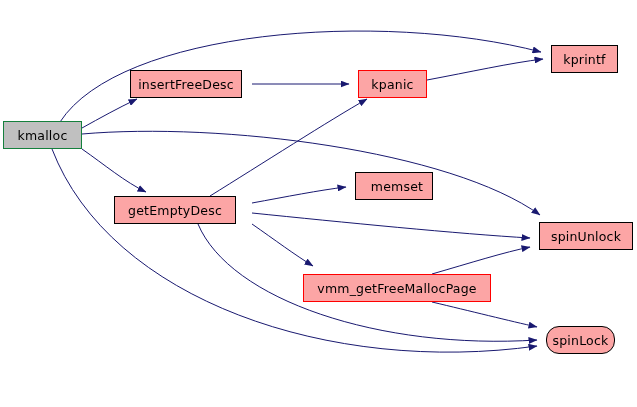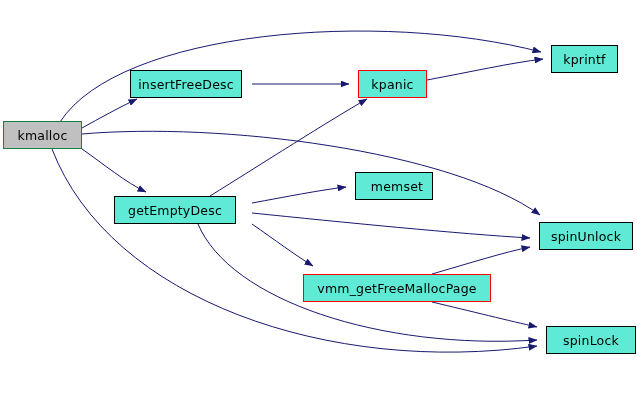--- a/index.html
+++ b/index.html
@@ -1,20 +1,20 @@
 <!DOCTYPE html>
 <html><head>
 <meta charset="utf-8">
 <style>
   html,body{margin:0;padding:0;background:#ffffff;}
   #canvas{position:relative;width:637px;height:407px;background:#ffffff;overflow:hidden;
           font-family:"DejaVu Sans","Liberation Sans",sans-serif;}
   svg.edges{position:absolute;left:0;top:0;width:637px;height:407px;}
   .node{position:absolute;box-sizing:border-box;display:flex;align-items:center;
-        justify-content:center;background:#5eead4;border:1px solid #000000;
+        justify-content:center;background:#fca5a5;border:1px solid #000000;
         font-size:12.5px;color:#000000;letter-spacing:0.2px;white-space:nowrap;}
   .node.current{background:#c0c0c0;border:1px solid #15803d;}
   .node.highlight{border:1px solid #ff0000;}
   .node span{pointer-events:none;}
 </style>
 </head>
 <body>
 
 <div id="canvas">
   <svg class="edges" viewBox="0 0 637 407">
@@ -58,17 +58,17 @@
       </div>
       <div class="node" style="left: 355px; top: 172px; width: 78px; height: 28px; padding-left: 6px;">
         <span>memset</span>
       </div>
       <div class="node" style="left: 539px; top: 222px; width: 94px; height: 28px;">
         <span>spinUnlock</span>
       </div>
       <div class="node highlight" style="left: 303px; top: 274px; width: 188px; height: 28px; align-items: center;">
         <span>vmm_getFreeMallocPage</span>
       </div>
-      <div class="node" style="left: 546px; top: 326px; width: 90px; height: 28px;">
+      <div class="node" style="left: 546px; top: 326px; width: 69px; height: 28px; border-radius: 13px;">
         <span>spinLock</span>
       </div>
     </div>
 </div>
 
 </body></html>

